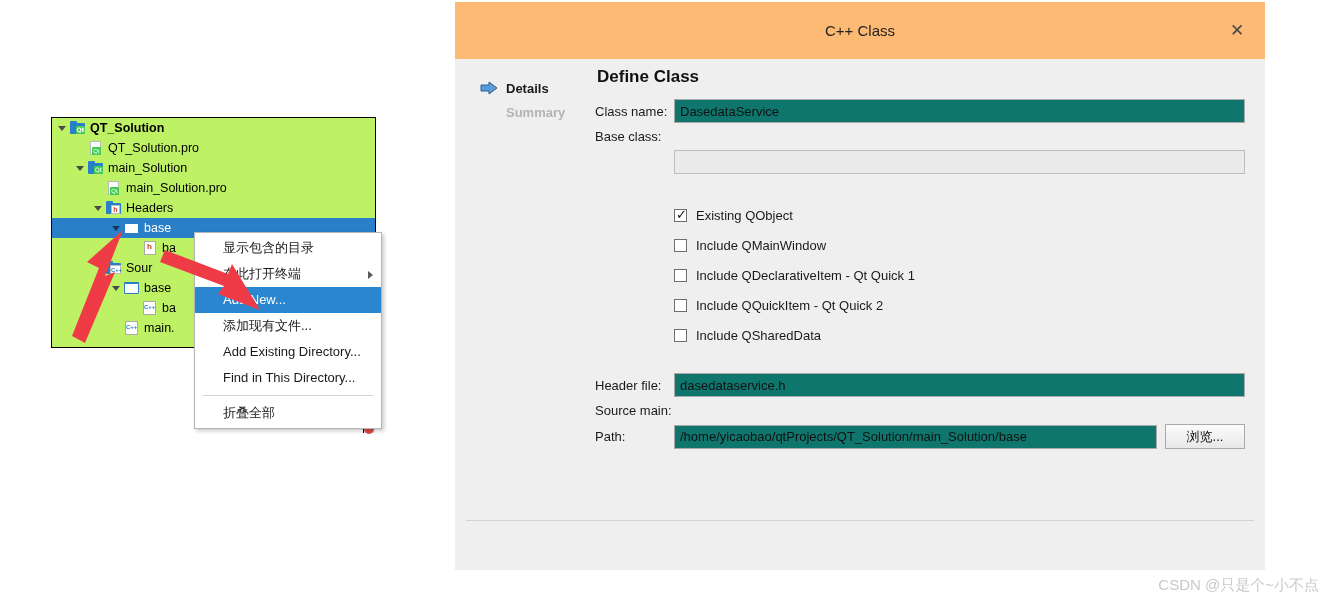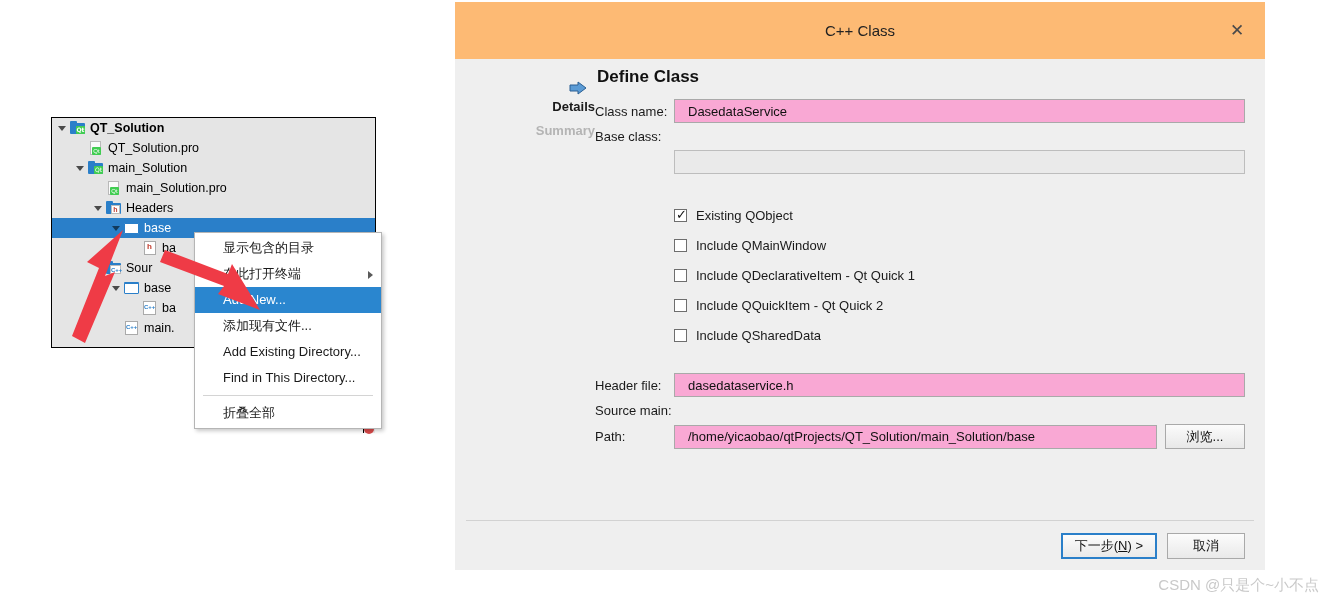--- a/index.html
+++ b/index.html
@@ -9,21 +9,21 @@
     background: #ffffff;
     font-family: "Liberation Sans", "DejaVu Sans", sans-serif;
     overflow: hidden;
   }
   #root { position: relative; width: 1331px; height: 599px; background: #fff; }
 
   
   #tree-panel {
     position: absolute; left: 51px; top: 117px;
     width: 325px; height: 231px;
-    background: #e5e5e5;
+    background: #bef264;
     border: 1px solid #000000;
     overflow: hidden;
   }
   .tree-row {
     position: relative;
     height: 20px;
     display: flex;
     align-items: center;
     font-size: 12.5px;
     color: #000;
@@ -140,44 +140,44 @@
     cursor:pointer;
   }
   #dialog-body {
     position:absolute; left:0; top:57px; width:810px; height:511px;
     background:#efefef;
   }
   #wizard-steps {
     position:absolute; left:25px; top:22px; width:115px;
   }
   .step {
-    display:flex; align-items:flex-end; height:24px;
-    font-size:13px; color:#1a1a1a; font-weight:bold;flex-direction:column;
+    display:flex; align-items:flex-start; height:24px;
+    font-size:13px; color:#1a1a1a; font-weight:bold;
   }
   .step.inactive { color:#b4b4b4; font-weight:bold; }
   .step .arrow-ico {
     width:18px; height:14px; margin-right:8px; flex:0 0 18px; position:relative;
   }
   .step .spacer { width:18px; margin-right:8px; flex:0 0 18px; }
 
   #form-area { position:absolute; left:140px; top:8px; width:650px; }
   #define-class-heading {
     font-size:17px; font-weight:bold; color:#111;
     margin-left:2px; margin-bottom:12px;
   }
   .form-row {
     display:flex; align-items:center; margin-bottom:6px;
   }
   .form-label {
     width:79px; flex:0 0 79px; font-size:13px; color:#1a1a1a; text-align:left;
   }
   .form-input {
-    flex:1; height:24px; background:#f9a8d4;
+    flex:1; height:24px; background:#0f766e;
     border:1px solid #a9a9a9; font-size:13px; color:#111;
-    padding:0 13px; line-height:22px; outline:none;
+    padding:0 5px; line-height:22px; outline:none;
     font-family:"Liberation Sans", sans-serif;
   }
   .form-combo {
     flex:1; height:24px; background:linear-gradient(#fcfcfc,#e9e9e9);
     border:1px solid #a9a9a9; font-size:13px; color:#111;
     padding:0 5px; line-height:22px; position:relative;
   }
   .form-combo .caret {
     position:absolute; right:7px; top:10px;
     border-left:4.5px solid transparent;
@@ -449,25 +449,19 @@
             <div class="form-label">Path:</div>
             <input class="form-input" value="/home/yicaobao/qtProjects/QT_Solution/main_Solution/base" style="">
             <div class="browse-btn">浏览...</div>
           </div>
         </div>
 
       </div>
 
       <div id="dialog-footer-sep"></div>
 
-      <div id="dialog-buttons">
-        <div class="dlg-btn default">
-          <span>下一步(</span><u>N</u><span>) &gt;</span>
-        </div>
-        <div class="dlg-btn">取消</div>
-      </div>
 
     </div>
   </div>
 
   <div id="watermark">CSDN @只是个~小不点</div>
 
 </div>
 
 </body></html>

